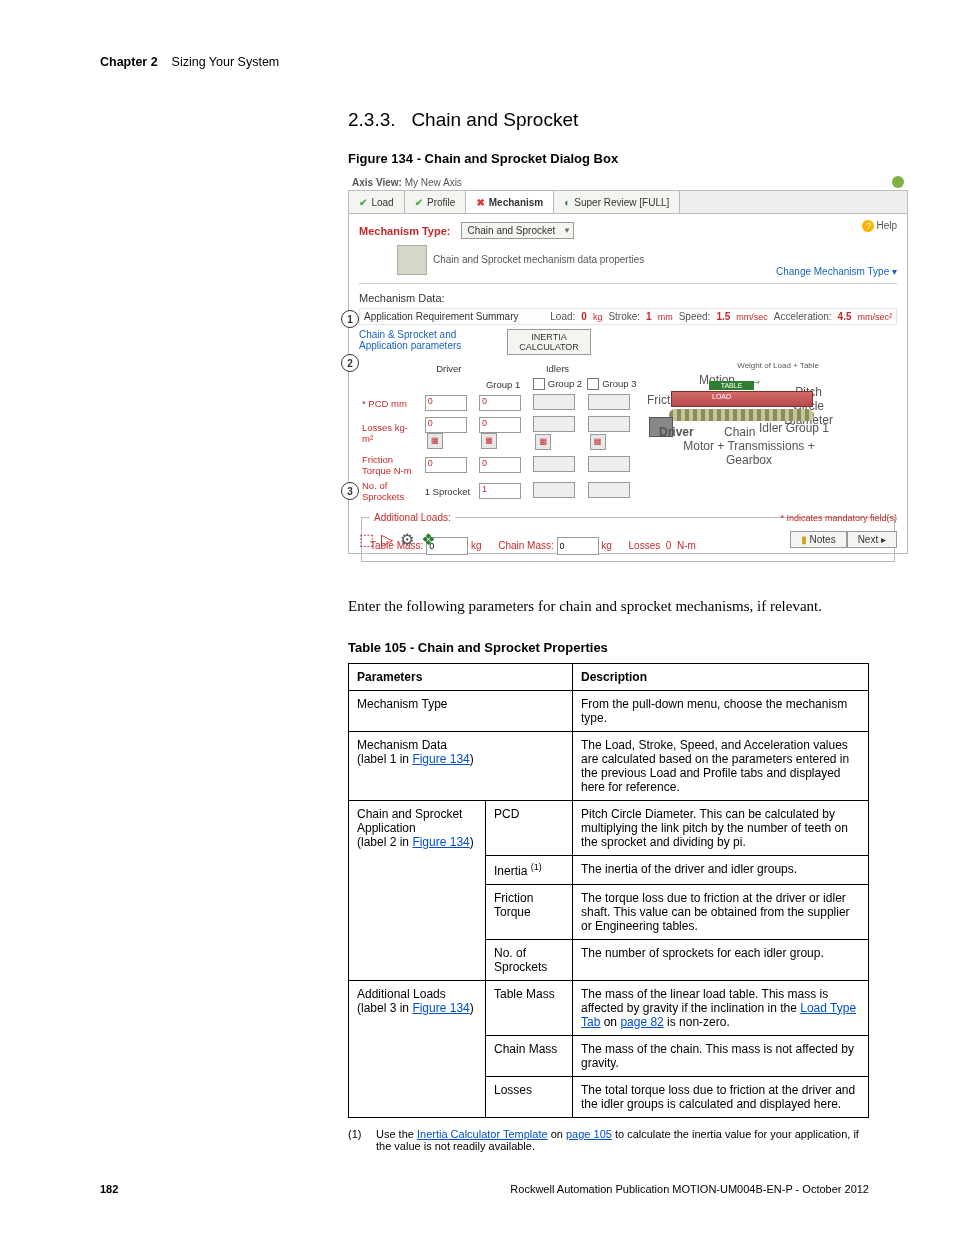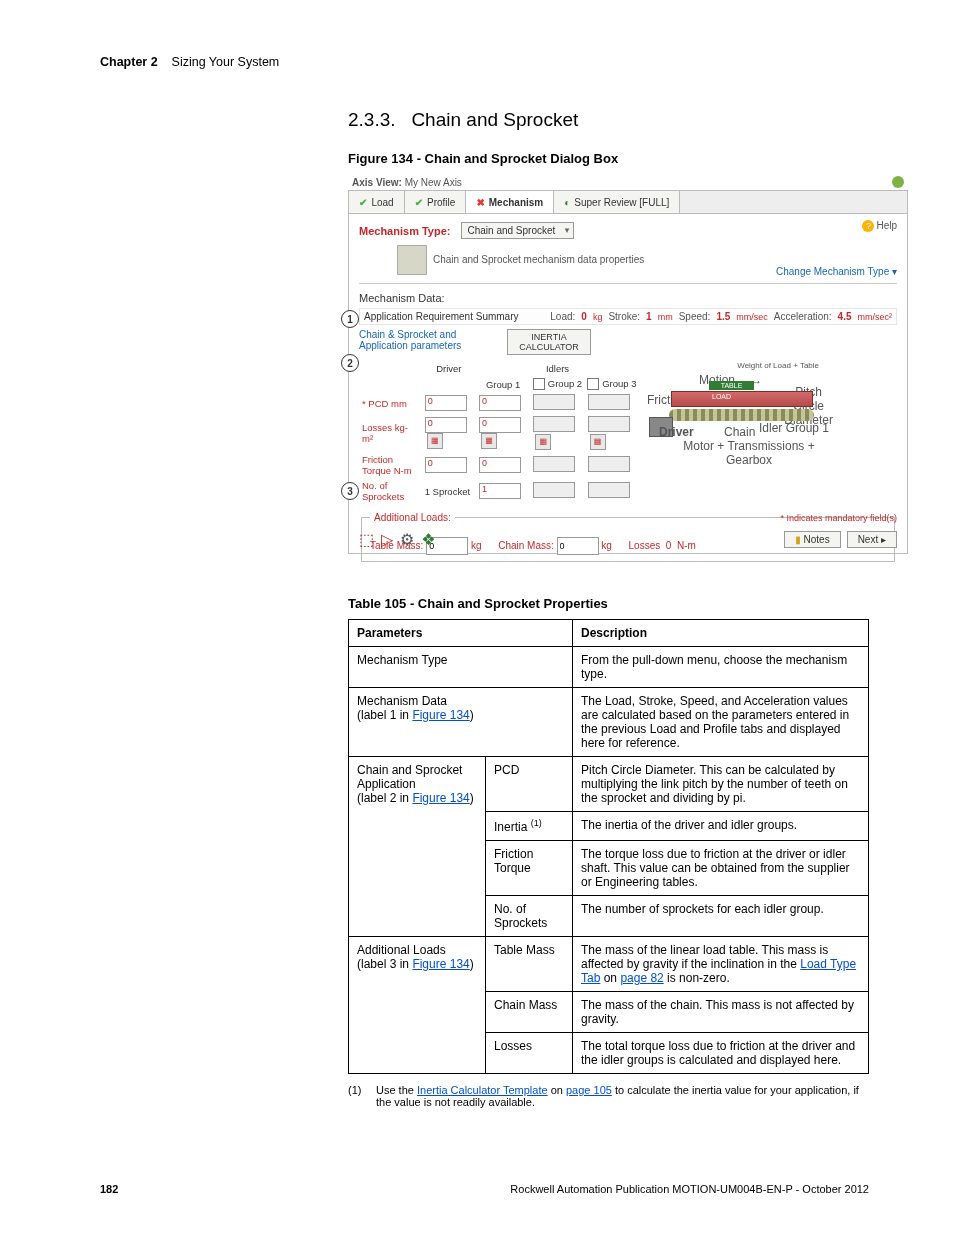--- a/index.html
+++ b/index.html
@@ -128,21 +128,21 @@
   .diagram .motor { position:absolute; top:56px; left:0; width:22px; height:18px; background:#888; border:1px solid #555;}
   .diagram .cap { position:absolute; font-size:12px; color:#555;text-align:center;}
   .addl { margin-top:10px; font-size:10px;}
   .addl .lbl { color:#c62828; }
   .addl input { border:1px solid #999; width:36px; height:14px; font-size:9px;}
   fieldset.addl-fs { border:1px solid #bbb; padding:4px 8px 6px 8px; margin-top:8px;}
   fieldset.addl-fs legend { color:#c62828; font-size:10px; padding:0 4px;}
   .mand-note { position:absolute; right:10px; bottom:30px; font-size:9px; color:#c62828;}
   .ss-footer { position:absolute; left:10px; bottom:4px; right:10px; display:flex; justify-content:space-between; align-items:center;}
   .ss-footer .icons span { font-size:16px; margin-right:4px;}
-  .ss-footer .btns { display:flex; gap:6px;}
+  .ss-footer .btns { display:flex; }
   .ss-footer .btn { border:1px solid #999; background:#f4f4f0; padding:2px 10px; font-size:10px;}
   .ss-icon-img { display:inline-block; width:28px;height:28px;background:#d7d7c8;border:1px solid #aaa; vertical-align:middle;margin-right:6px;}
 
   table.props {
     border-collapse: collapse;
     width: 100%;
     font-size: 12px;
     margin-bottom: 10px;
   }
   table.props th, table.props td {
@@ -340,20 +340,21 @@
             <span style="color:#2e7d32;">❖</span>
           </div>
           <div class="btns">
             <div class="btn"><span style="color:#d4a017">▮</span> <span>Notes</span></div>
             <div class="btn">Next ▸</div>
           </div>
         </div>
       </div>
     </div>
 
+    <div class="body-text" style="margin-top:22px;">Enter the following parameters for chain and sprocket mechanisms, if relevant.</div>
 
     <div class="tbl-cap">Table 105 - Chain and Sprocket Properties</div>
 
     <table class="props">
       <tbody>
           <tr>
         <th colspan="2">Parameters</th>
         <th>Description</th>
       </tr>
       <tr>

